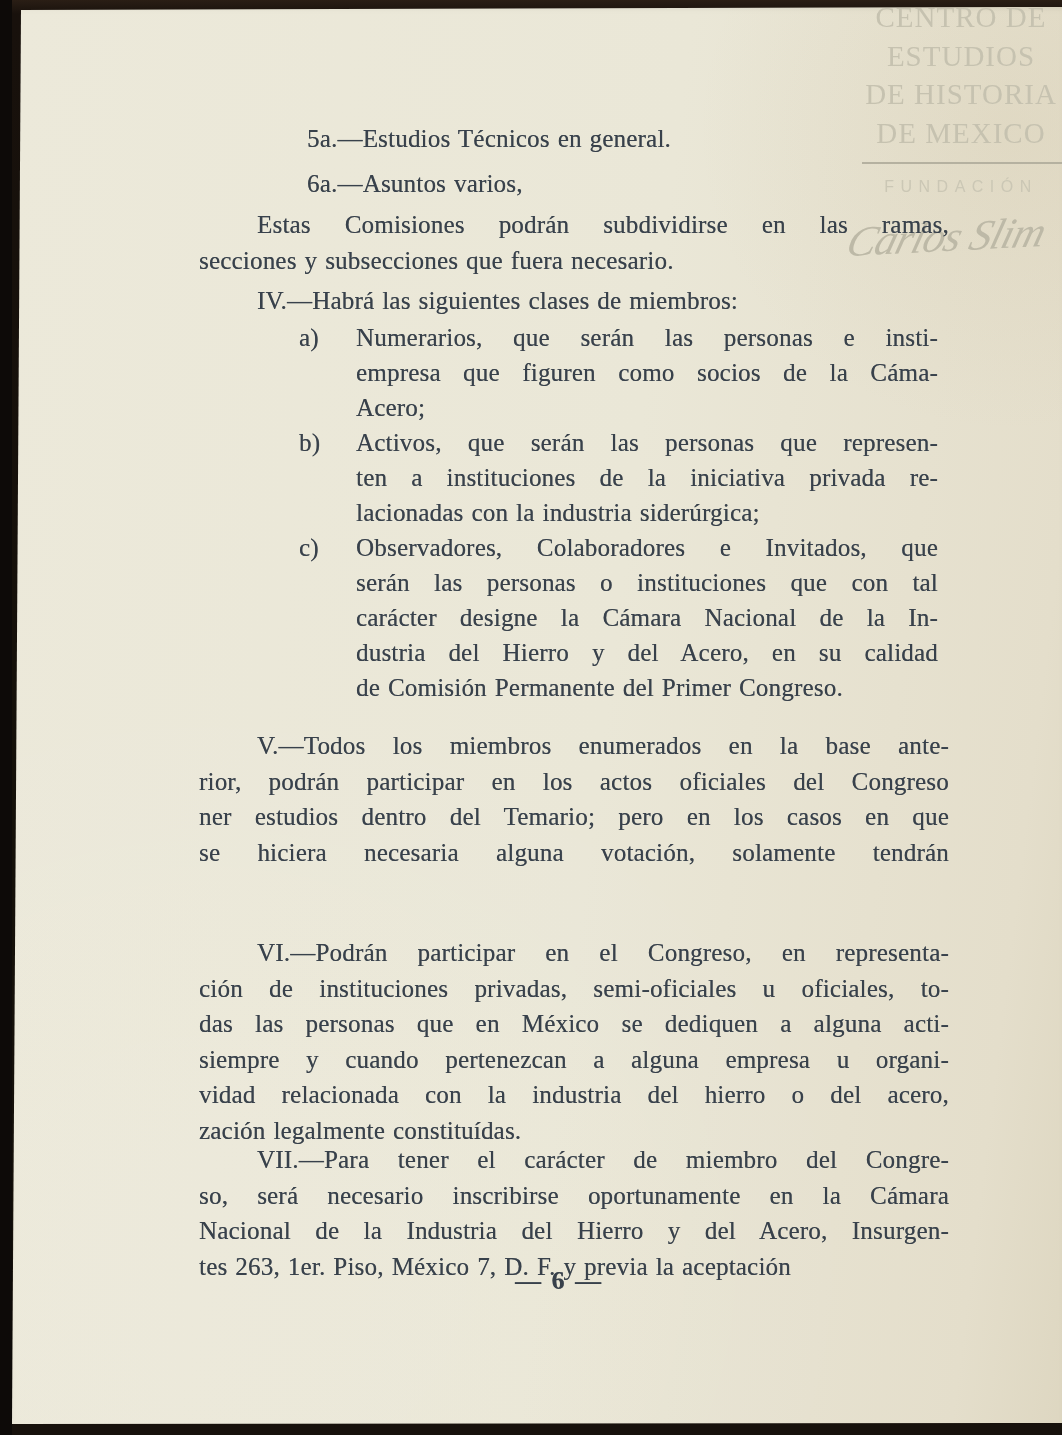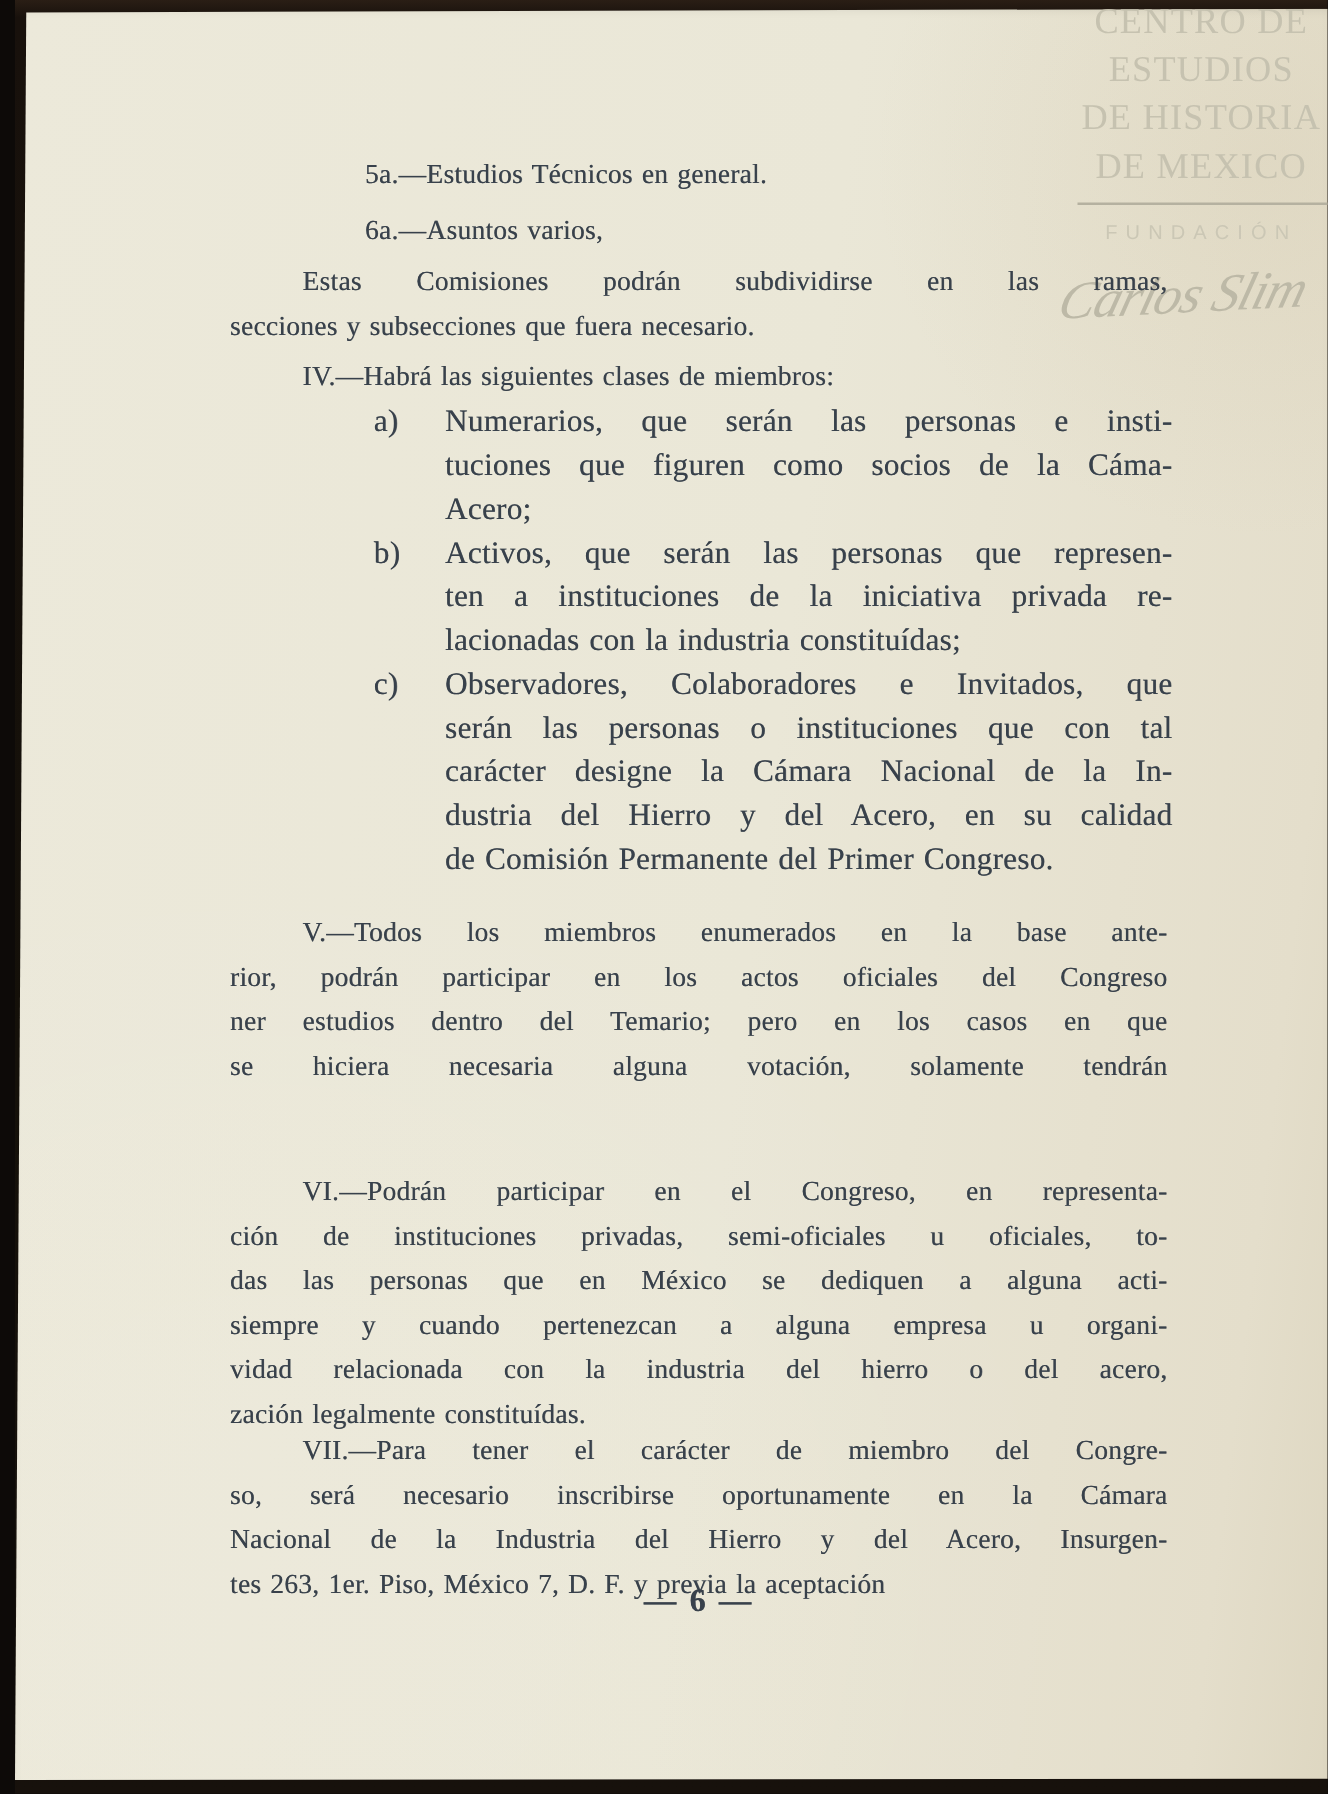--- a/index.html
+++ b/index.html
@@ -29,21 +29,21 @@
   .wm-rule{position:absolute;top:162px;left:14px;width:212px;border-top:2px solid #b5b1a0;}
   .wm-foundation{position:absolute;top:178px;left:0;width:100%;text-align:center;
     font-family:"Liberation Sans", sans-serif;font-size:16px;letter-spacing:6.5px;
     color:#cbc7b5;white-space:nowrap;}
   .wm-signature{position:absolute;top:211px;left:2px;width:240px;
     font-style:italic;font-size:43px;color:#bdb9a7;white-space:nowrap;
     transform:skewX(-18deg) rotate(-3deg);letter-spacing:-1px;}
   
   .text-layer{position:absolute;inset:0;color:var(--ink,#38414b);
     text-shadow:0.25px 0 0.4px rgba(56,65,75,.65);}
-  .blk{position:absolute;left:172px;width:750px;font-size:22px;line-height:35.5px;
+  .blk{position:absolute;left:187px;width:750px;font-size:25px;line-height:35.5px;
     letter-spacing:0.2px;word-spacing:1.5px;}
   .ln{text-align:justify;text-align-last:justify;}
   .ln.last{text-align-last:left;}
   .indent .ln:first-child{text-indent:58px;}
   .num .ln{text-indent:108px;text-align-last:left;}
   .list{position:absolute;left:344px;top:320px;width:582px;font-size:25px;
     line-height:35px;letter-spacing:0.2px;word-spacing:1.5px;}
   .item{position:relative;}
   .lbl{position:absolute;left:-57px;top:0;}
   .pageno{position:absolute;left:172px;top:1266px;width:750px;text-align:center;
@@ -80,30 +80,30 @@
       </div>
     <div class="blk indent" style="top:283px">
         <div class="ln last">IV.—Habrá las siguientes clases de miembros:</div>
       </div>
 
     <div class="list">
       <div class="item">
         <span class="lbl">a)</span>
         <div>
             <div class="ln">Numerarios, que serán las personas e insti-</div>
-            <div class="ln">tuciones que figuren como socios de la Cáma-</div>
+            <div class="ln">empresa que figuren como socios de la Cáma-</div>
             <div class="ln last">Acero;</div>
           </div>
       </div>
       <div class="item">
         <span class="lbl">b)</span>
         <div>
             <div class="ln">Activos, que serán las personas que represen-</div>
             <div class="ln">ten a instituciones de la iniciativa privada re-</div>
-            <div class="ln last">lacionadas con la industria constituídas;</div>
+            <div class="ln last">lacionadas con la industria siderúrgica;</div>
           </div>
       </div>
       <div class="item">
         <span class="lbl">c)</span>
         <div>
             <div class="ln">Observadores, Colaboradores e Invitados, que</div>
             <div class="ln">serán las personas o instituciones que con tal</div>
             <div class="ln">carácter designe la Cámara Nacional de la In-</div>
             <div class="ln">dustria del Hierro y del Acero, en su calidad</div>
             <div class="ln last">de Comisión Permanente del Primer Congreso.</div>

